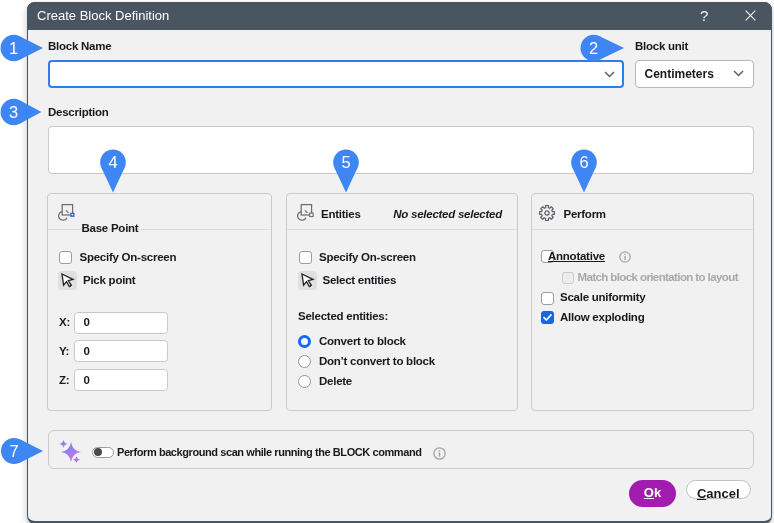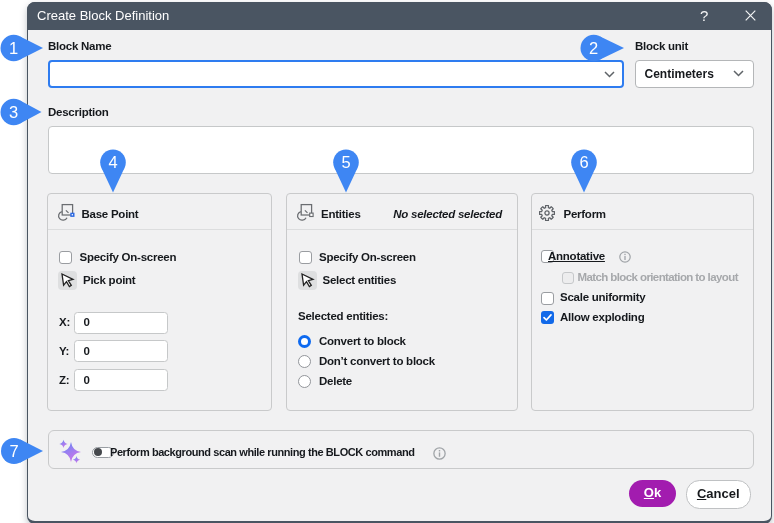--- a/index.html
+++ b/index.html
@@ -54,21 +54,21 @@
 
   <div class="grp" style="left:47px;width:224.5px;"></div>
   <div class="sep" style="left:48px;width:222.5px;"></div>
   <svg class="abs" style="left:56px;top:203px;" width="20" height="20" viewBox="0 0 20 20">
     <path d="M5.86,8.55 A4.4,4.4 0 1 0 10.99,14.66" stroke="#6a6d71" stroke-width="1.25" fill="none"></path>
     <rect x="6.2" y="1.6" width="10.4" height="10.4" stroke="#6a6d71" stroke-width="1.25" fill="none"></rect>
     <path d="M9.9,7.4 L12.5,9.9" stroke="#6a6d71" stroke-width="1.25" fill="none"></path>
     <rect x="14.3" y="9.7" width="4.2" height="4.2" fill="#2e6be4"></rect>
     <rect x="15.7" y="11.1" width="1.3" height="1.3" fill="#fff"></rect>
   </svg>
-  <div class="lbl" style="left:81.5px;top:207px;">Base Point</div>
+  <div class="lbl" style="left:81.5px;top:221px;">Base Point</div>
   <div class="cb" style="left:59px;top:251px;"></div>
   <div class="lbl" style="left:79.5px;top:250px;">Specify On-screen</div>
   <div class="pickbtn" style="left:58px;"></div>
   <svg class="abs" style="left:58px;top:271px;" width="19" height="19" viewBox="0 0 19 19">
     <path d="M4,3 L15,8.3 L10.3,9.6 L13.3,14.3 L11.4,15.5 L8.5,10.7 L5.6,14.2 Z" fill="#fff" stroke="#222" stroke-width="1.3" stroke-linejoin="miter"></path>
   </svg>
   <div class="lbl" style="left:83px;top:273px;">Pick point</div>
   <div class="lbl" style="left:59px;top:315.3px;">X:</div>
   <div class="field" style="left:73.5px;top:311.7px;width:94px;height:22px;border:1px solid #c6c8c9;border-radius:3.5px;"></div>
   <div class="lbl" style="left:83.5px;top:315.3px;">0</div>
@@ -138,29 +138,29 @@
       </linearGradient>
     </defs>
     <g fill="url(#sg)">
       <path d="M13,3 Q14.3,11.7 23,13 Q14.3,14.3 13,23 Q11.7,14.3 3,13 Q11.7,11.7 13,3 Z"></path>
       <path d="M5.5,0.7 Q6.1,4.3 9.7,4.9 Q6.1,5.5 5.5,9.1 Q4.9,5.5 1.3,4.9 Q4.9,4.3 5.5,0.7 Z"></path>
       <path d="M18.5,17.1 Q19,20.2 22.1,20.7 Q19,21.2 18.5,24.3 Q18,21.2 14.9,20.7 Q18,20.2 18.5,17.1 Z"></path>
     </g>
   </svg>
   <div class="abs" style="left:92px;top:446.5px;width:22px;height:11.5px;box-sizing:border-box;background:#fff;border:1.5px solid #989da2;border-radius:6px;"></div>
   <div class="abs" style="left:94.3px;top:448.3px;width:8px;height:8px;background:#46494d;border-radius:50%;"></div>
-  <div class="lbl" style="left:110px;top:445px;font-size:11px;letter-spacing:-0.42px;">Perform background scan while running the BLOCK command</div>
+  <div class="lbl" style="left:117px;top:445px;font-size:11px;letter-spacing:-0.42px;">Perform background scan while running the BLOCK command</div>
   <svg class="abs" style="left:433px;top:446.5px;" width="13" height="13" viewBox="0 0 12 12">
     <circle cx="6" cy="6" r="5.2" stroke="#a0a4a8" stroke-width="1.2" fill="none"></circle>
     <rect x="5.35" y="5" width="1.3" height="4" fill="#a0a4a8"></rect>
     <rect x="5.35" y="2.8" width="1.3" height="1.3" fill="#a0a4a8"></rect>
   </svg>
 
   <div class="abs" style="left:629px;top:480px;width:47px;height:26.5px;background:#a21caf;border-radius:13.5px;color:#fff;font-size:13px;font-weight:bold;text-align:center;line-height:26px;"><u>O</u>k</div>
-  <div class="abs" style="left:686px;top:480px;width:64.5px;height:29px;box-sizing:border-box;background:#fff;border:1px solid #bfc1c3;border-radius:13.5px;color:#17191c;font-size:13px;font-weight:bold;text-align:center;line-height:25px;"><u>C</u>ancel</div>
+  <div class="abs" style="left:686px;top:480px;width:64.5px;height:19px;box-sizing:border-box;background:#fff;border:1px solid #bfc1c3;border-radius:13.5px;color:#17191c;font-size:13px;font-weight:bold;text-align:center;line-height:25px;"><u>C</u>ancel</div>
 
   <svg class="callout" style="left:0px;top:34px;" width="45" height="28" viewBox="0 0 45 28">
     <circle cx="13.7" cy="14" r="13.2" fill="#3e86f3"></circle>
     <path d="M43,14 L19.6,2.25 L19.6,25.75 Z" fill="#3e86f3"></path>
     <text class="co-num" x="13.7" y="20" text-anchor="middle">1</text>
   </svg>
   <svg class="callout" style="left:580px;top:34px;" width="45" height="28" viewBox="0 0 45 28">
     <circle cx="13.7" cy="14" r="13.2" fill="#3e86f3"></circle>
     <path d="M44,14 L19.6,2.25 L19.6,25.75 Z" fill="#3e86f3"></path>
     <text class="co-num" x="13.7" y="20" text-anchor="middle">2</text>

